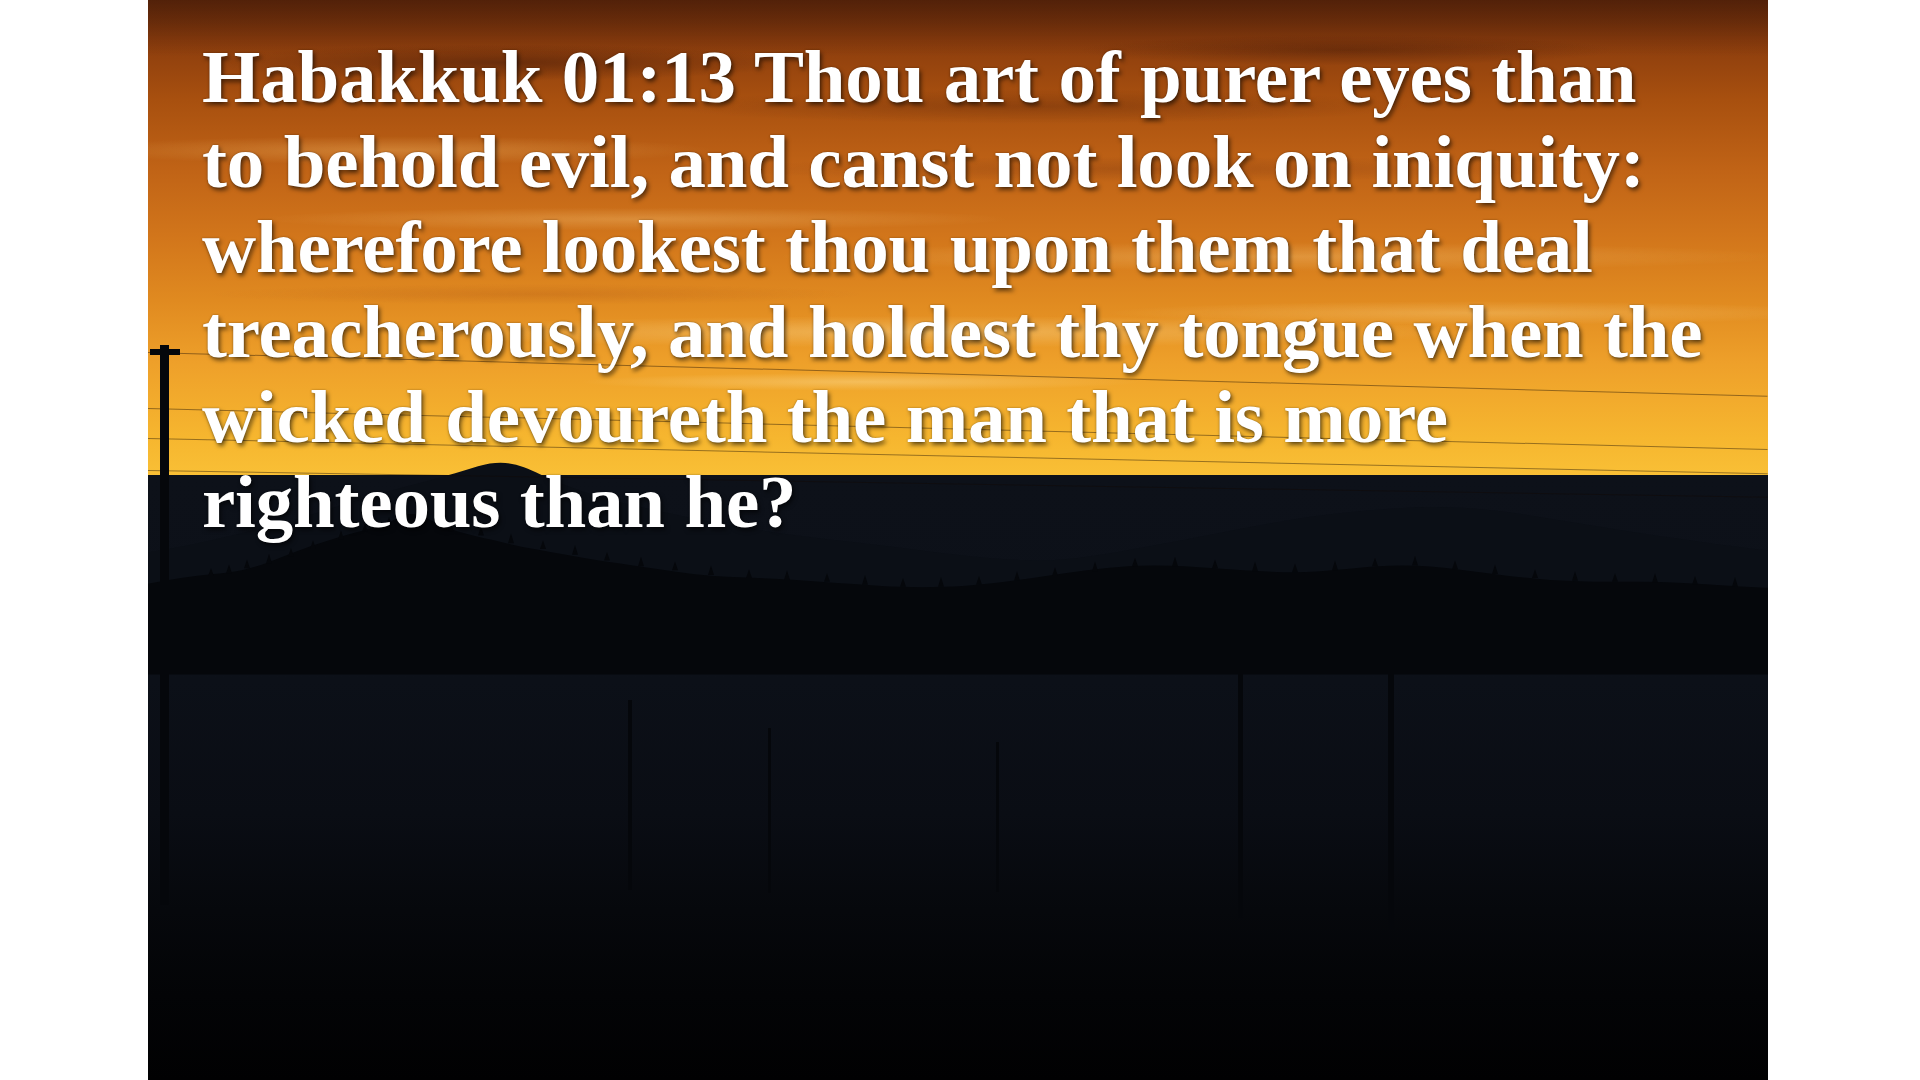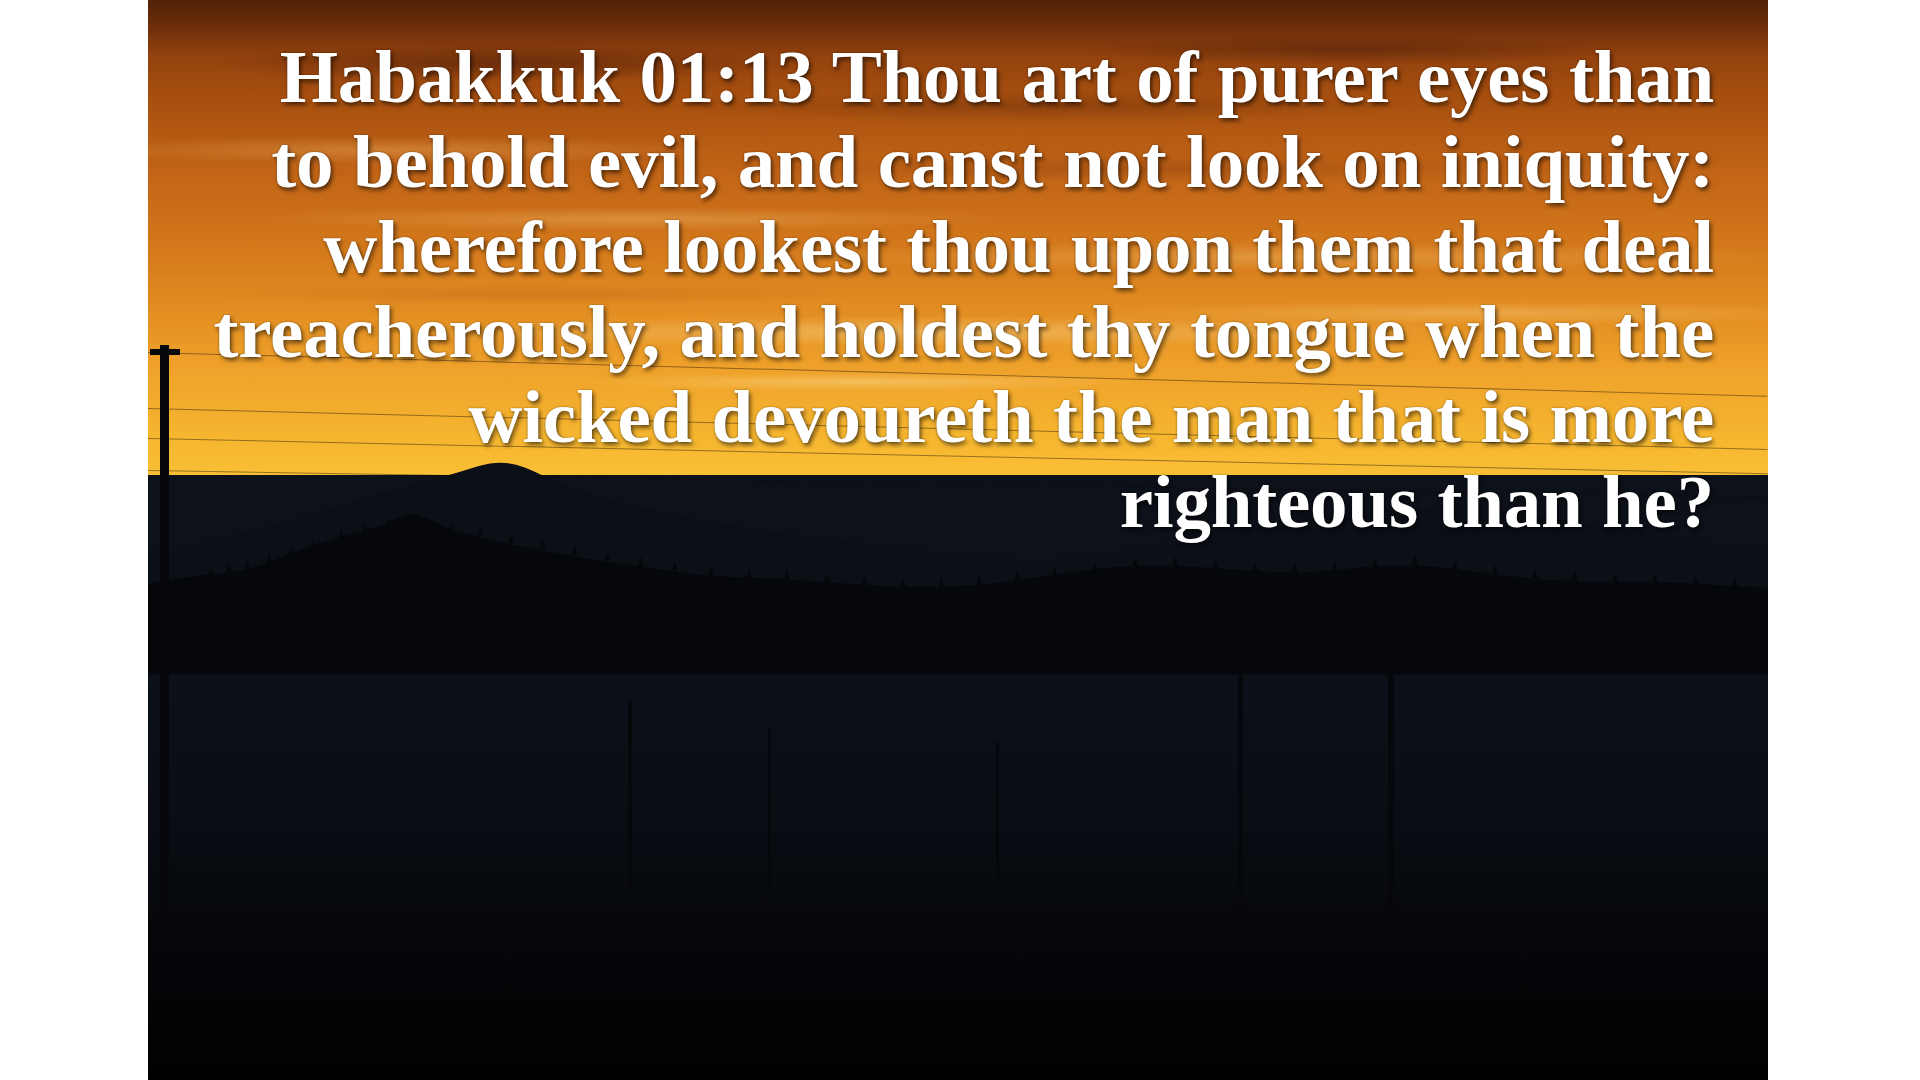--- a/index.html
+++ b/index.html
@@ -136,21 +136,21 @@
   #wire-3 { top: 438px; transform: rotate(1.25deg); }
   #wire-4 { top: 470px; transform: rotate(0.95deg); }
 
   
   #verse {
     position: absolute;
     left: 148px;
     top: 0px;
     width: 1620px;
     padding-top: 34px;
-    text-align: right;
+    text-align: left;
     color: #ffffff;
     font-size: 75px;
     line-height: 85px;
     font-weight: 700;
     letter-spacing: -0.2px;
     word-spacing: 1px;
     text-shadow:
       2px 3px 4px rgba(0,0,0,.55),
       0 0 2px rgba(0,0,0,.35);
     padding-left: 54px;

